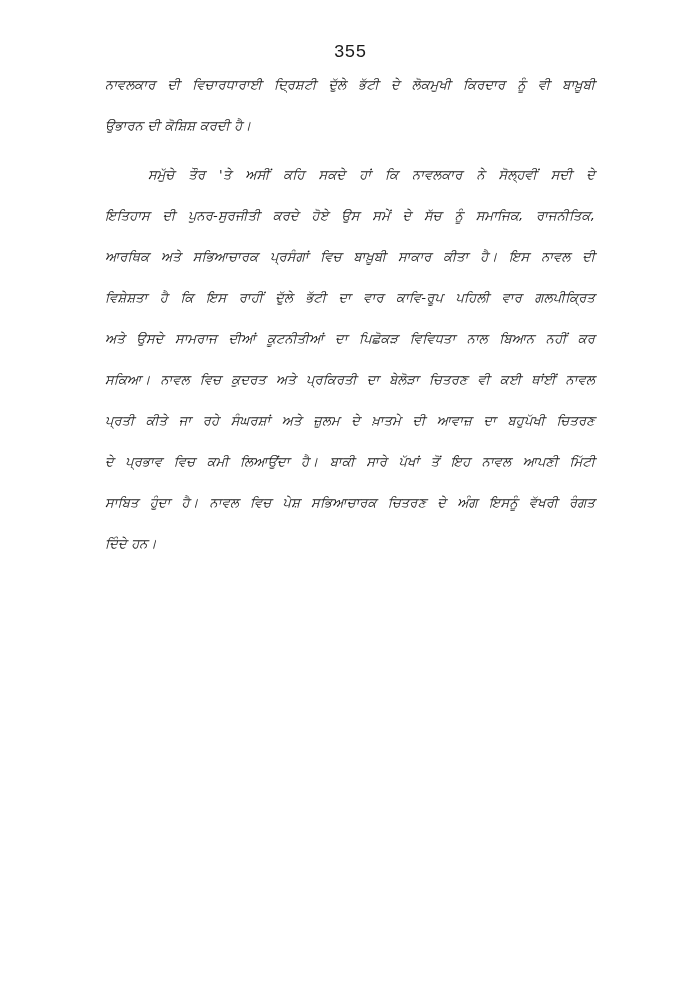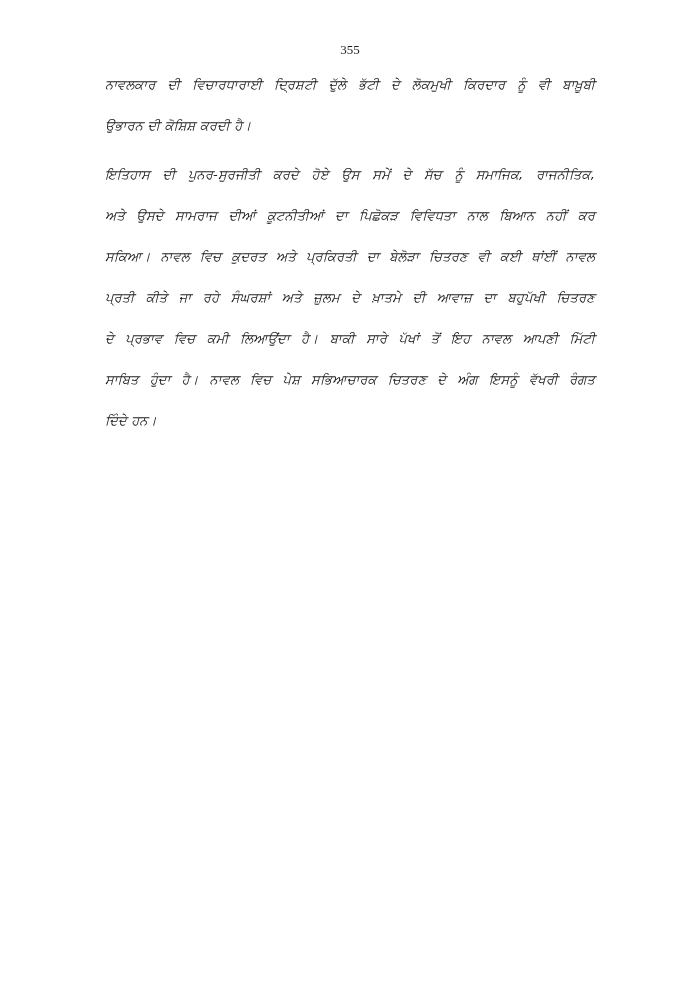--- a/index.html
+++ b/index.html
@@ -1,39 +1,42 @@
 <!DOCTYPE html>
 <html><head>
 <meta charset="utf-8">
 <style>
   html, body { margin: 0; padding: 0; background: #ffffff; }
   body { width: 700px; height: 989px; position: relative; overflow: hidden;
          font-family: "DejaVu Sans", sans-serif; color: #1a1a1a; }
   .page-number { position: absolute; top: 42px; left: 0; width: 700px; text-align: center;
-                 font-family: Liberation Serif, serif; font-size: 13px; }
+                 font-family: Liberation Mono, monospace; font-size: 18px; }
   .body-text { position: absolute; top: 64px; left: 105px; width: 490px; }
   .line { display: block; height: 41px; line-height: 41px; font-size: 13px;
           white-space: nowrap; text-align: justify; text-align-last: justify; letter-spacing: 0.2px; font-style: italic; }
   .line.last { text-align-last: left; }
   .line.indent { padding-left: 43px; }
   .para-gap { height: 8px; }
 </style>
 </head>
 <body>
 
 <div class="page-number">355</div>
 
 <div class="body-text">
   <div>
     <span class="line">ਨਾਵਲਕਾਰ ਦੀ ਵਿਚਾਰਧਾਰਾਈ ਦ੍ਰਿਸ਼ਟੀ ਦੁੱਲੇ ਭੱਟੀ ਦੇ ਲੋਕਮੁਖੀ ਕਿਰਦਾਰ ਨੂੰ ਵੀ ਬਾਖ਼ੂਬੀ</span>
     <span class="line last">ਉਭਾਰਨ ਦੀ ਕੋਸ਼ਿਸ਼ ਕਰਦੀ ਹੈ।</span>
   </div>
   <div class="para-gap"></div>
   <div>
+    <span class="line indent">ਸਮੁੱਚੇ ਤੌਰ 'ਤੇ ਅਸੀਂ ਕਹਿ ਸਕਦੇ ਹਾਂ ਕਿ ਨਾਵਲਕਾਰ ਨੇ ਸੋਲ੍ਹਵੀਂ ਸਦੀ ਦੇ</span>
     <span class="line">ਇਤਿਹਾਸ ਦੀ ਪੁਨਰ-ਸੁਰਜੀਤੀ ਕਰਦੇ ਹੋਏ ਉਸ ਸਮੇਂ ਦੇ ਸੱਚ ਨੂੰ ਸਮਾਜਿਕ, ਰਾਜਨੀਤਿਕ,</span>
+    <span class="line">ਆਰਥਿਕ ਅਤੇ ਸਭਿਆਚਾਰਕ ਪ੍ਰਸੰਗਾਂ ਵਿਚ ਬਾਖ਼ੂਬੀ ਸਾਕਾਰ ਕੀਤਾ ਹੈ। ਇਸ ਨਾਵਲ ਦੀ</span>
+    <span class="line">ਵਿਸ਼ੇਸ਼ਤਾ ਹੈ ਕਿ ਇਸ ਰਾਹੀਂ ਦੁੱਲੇ ਭੱਟੀ ਦਾ ਵਾਰ ਕਾਵਿ-ਰੂਪ ਪਹਿਲੀ ਵਾਰ ਗਲਪੀਕ੍ਰਿਤ</span>
     <span class="line">ਅਤੇ ਉਸਦੇ ਸਾਮਰਾਜ ਦੀਆਂ ਕੂਟਨੀਤੀਆਂ ਦਾ ਪਿਛੋਕੜ ਵਿਵਿਧਤਾ ਨਾਲ ਬਿਆਨ ਨਹੀਂ ਕਰ</span>
     <span class="line">ਸਕਿਆ। ਨਾਵਲ ਵਿਚ ਕੁਦਰਤ ਅਤੇ ਪ੍ਰਕਿਰਤੀ ਦਾ ਬੇਲੋੜਾ ਚਿਤਰਣ ਵੀ ਕਈ ਥਾਂਈਂ ਨਾਵਲ</span>
     <span class="line">ਪ੍ਰਤੀ ਕੀਤੇ ਜਾ ਰਹੇ ਸੰਘਰਸ਼ਾਂ ਅਤੇ ਜ਼ੁਲਮ ਦੇ ਖ਼ਾਤਮੇ ਦੀ ਆਵਾਜ਼ ਦਾ ਬਹੁਪੱਖੀ ਚਿਤਰਣ</span>
     <span class="line">ਦੇ ਪ੍ਰਭਾਵ ਵਿਚ ਕਮੀ ਲਿਆਉਂਦਾ ਹੈ। ਬਾਕੀ ਸਾਰੇ ਪੱਖਾਂ ਤੋਂ ਇਹ ਨਾਵਲ ਆਪਣੀ ਮਿੱਟੀ</span>
     <span class="line">ਸਾਬਿਤ ਹੁੰਦਾ ਹੈ। ਨਾਵਲ ਵਿਚ ਪੇਸ਼ ਸਭਿਆਚਾਰਕ ਚਿਤਰਣ ਦੇ ਅੰਗ ਇਸਨੂੰ ਵੱਖਰੀ ਰੰਗਤ</span>
     <span class="line last">ਦਿੰਦੇ ਹਨ।</span>
   </div>
 </div>
 
 </body></html>

